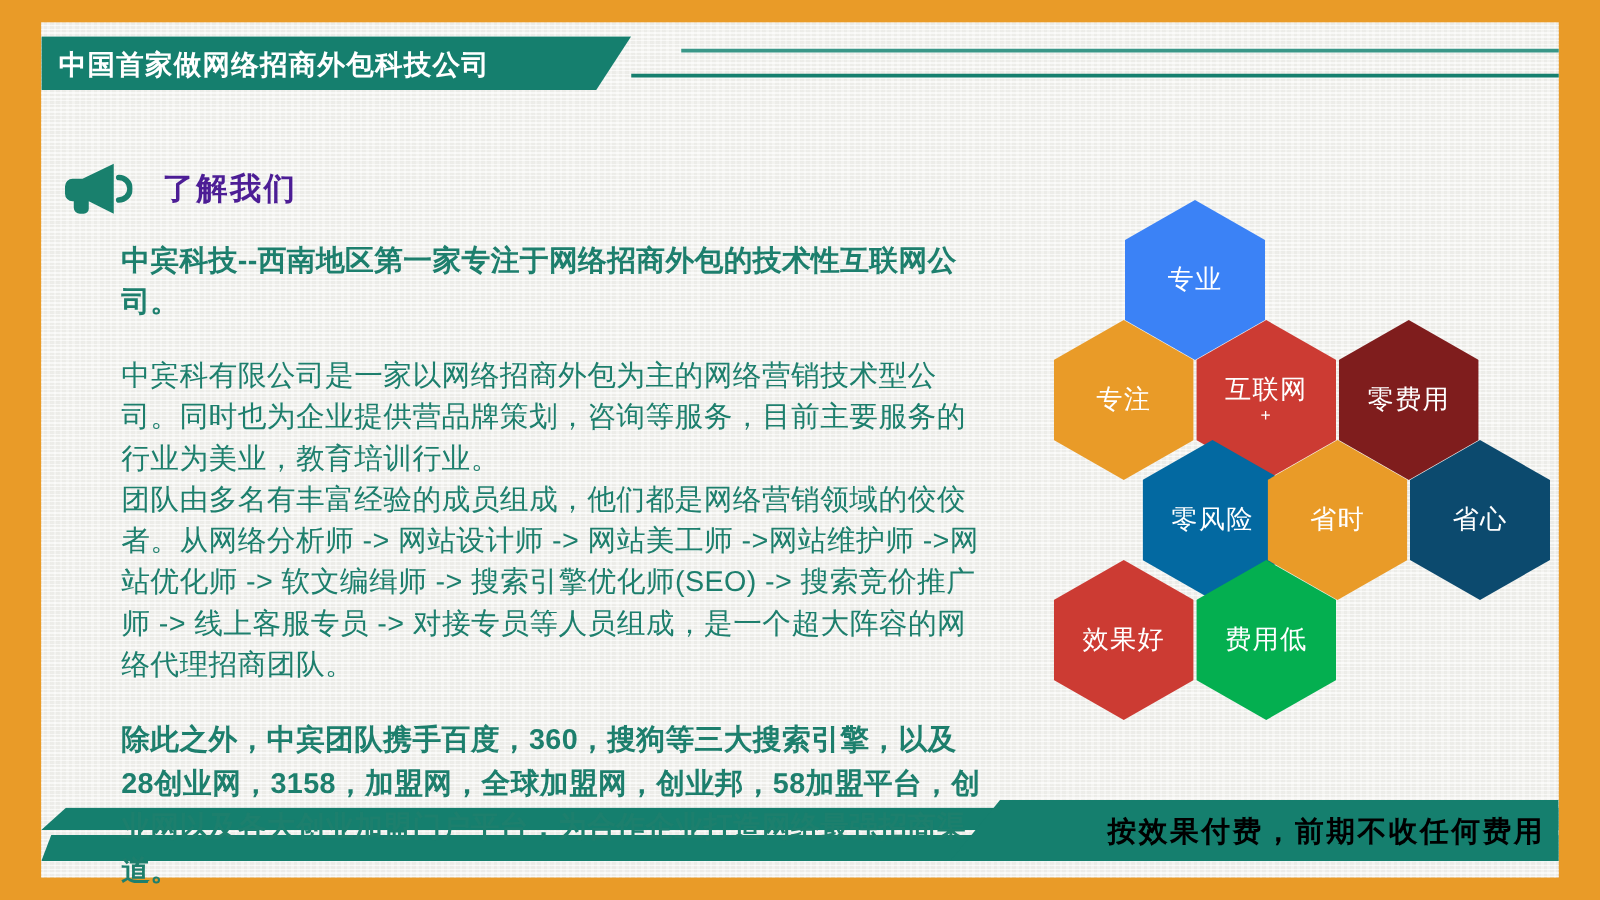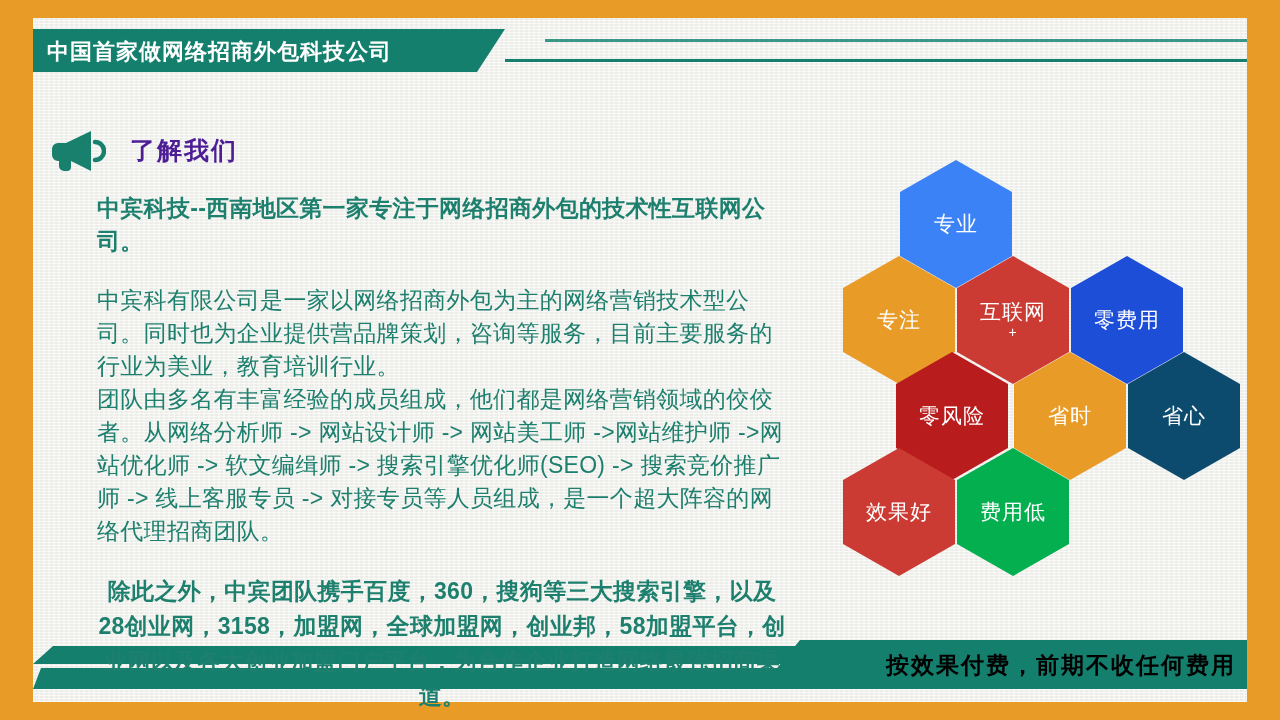--- a/index.html
+++ b/index.html
@@ -84,21 +84,21 @@
   .para {
     color:#1d7f6d;
     font-size:23px;
     line-height:33px;
     letter-spacing:.3px;
   }
   .para.bold { font-weight:bold; }
   #para-lead   { margin-bottom:26px; }
   #para-body-1 { margin-bottom:0px; }
   #para-body-2 { margin-bottom:26px; }
-  #para-tail   { line-height:35px;text-align:center; }
+  #para-tail   { line-height:35px; }
 
   
   #hex-cluster {
     position:absolute;
     left:838px; top:160px;
     width:370px; height:372px;
     z-index:5;
   }
   .hex {
     position:absolute;
@@ -187,24 +187,24 @@
     <div class="hex" style="left: 62px; top: 0px; background: #3b82f6;">
       <span>专业</span>
     </div>
     <div class="hex" style="left: 5px; top: 96px; background: rgb(233, 155, 40);">
       <span>专注</span>
     </div>
     <div class="hex" style="left: 119px; top: 96px; background: rgb(204, 59, 51);">
       <span>互联网</span>
       <span class="sub">+</span>
     </div>
-    <div class="hex" style="left: 233px; top: 96px; background: #1d4ed8; align-items: center;">
+    <div class="hex" style="left: 233px; top: 96px; background: #7f1d1d; align-items: center;">
       <span>零费用</span>
     </div>
-    <div class="hex" style="left: 58px; top: 192px; background: #b91c1c;">
+    <div class="hex" style="left: 76px; top: 192px; background: #0369a1;">
       <span>零风险</span>
     </div>
     <div class="hex" style="left: 176px; top: 192px; background: rgb(233, 155, 40);">
       <span>省时</span>
     </div>
     <div class="hex" style="left: 290px; top: 192px; background: #0c4a6e;">
       <span>省心</span>
     </div>
     <div class="hex" style="left: 5px; top: 288px; background: rgb(204, 59, 51);">
       <span>效果好</span>

